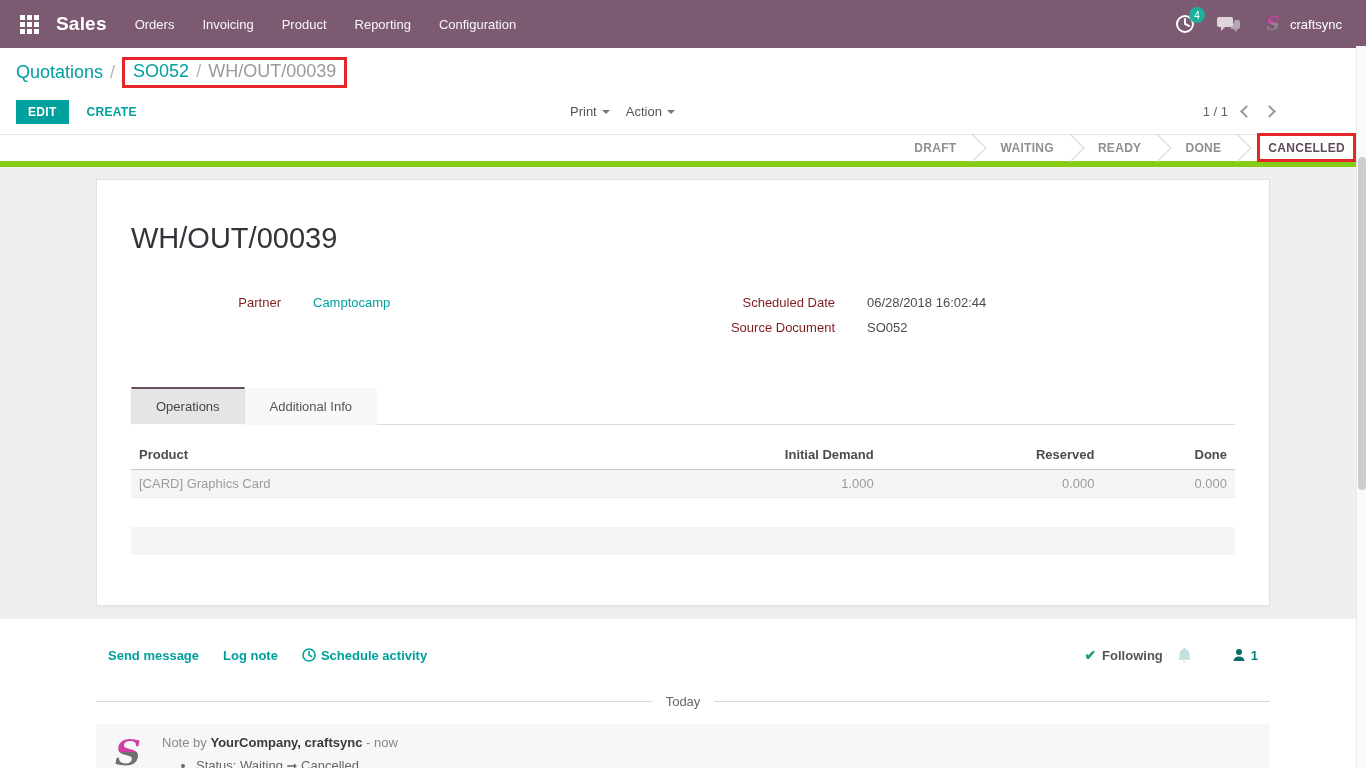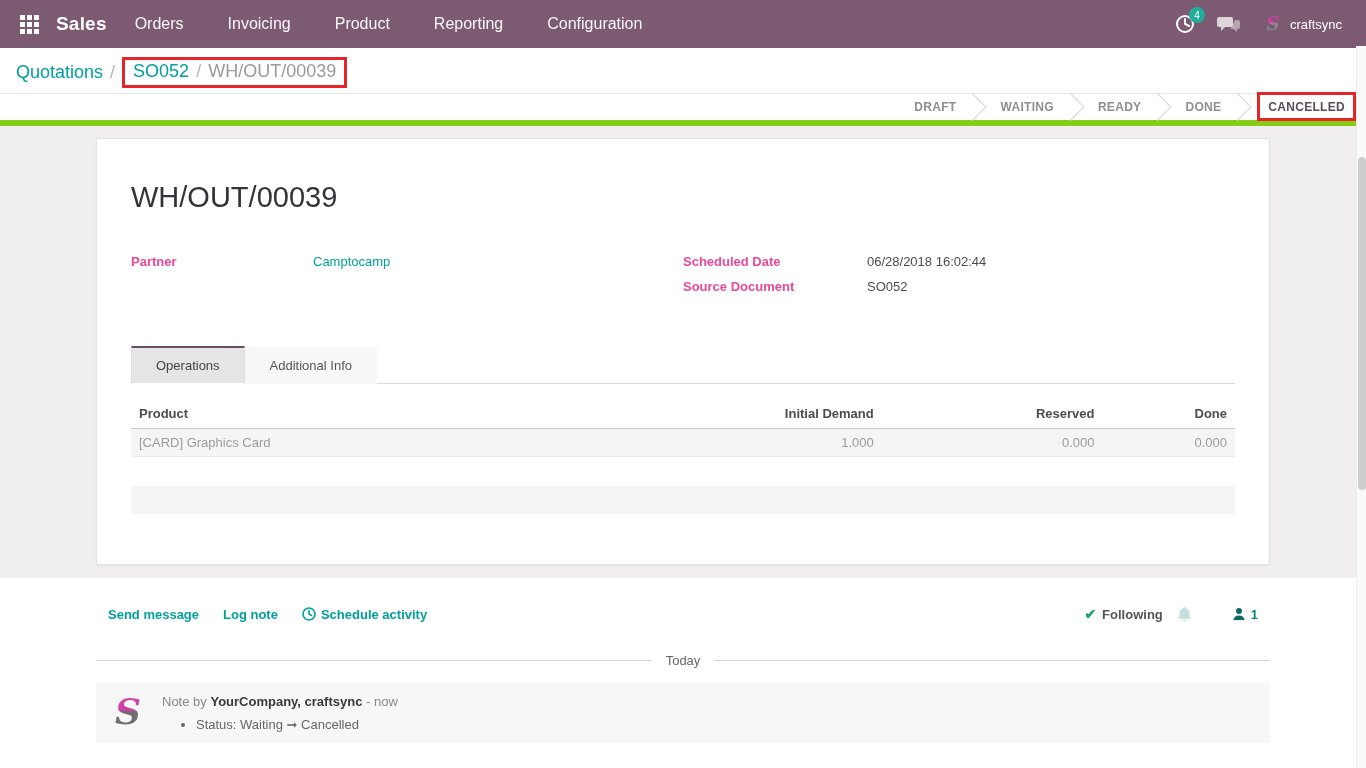--- a/index.html
+++ b/index.html
@@ -3,21 +3,21 @@
 <meta charset="utf-8">
 <style>
   * { margin:0; padding:0; box-sizing:border-box; }
   html,body { width:1366px; height:768px; overflow:hidden; background:#fff;
     font-family:"Liberation Sans", sans-serif; font-size:13px; color:#4c4c4c; }
 
   
   .navbar { height:48px; background:#7c5a71; display:flex; align-items:center; color:#fff; padding:0 24px 0 12px; }
   .apps-btn { width:34px; height:34px; display:flex; align-items:center; justify-content:center; cursor:pointer; }
   .brand { font-size:19px; font-weight:bold; margin:0 28px 0 10px; letter-spacing:.2px; }
-  .nav-menu { display:flex; gap:44px; font-size:16px; }
+  .nav-menu { display:flex; gap:28px; font-size:13px; }
   .nav-menu span { cursor:pointer; opacity:.95; }
   .nav-right { margin-left:auto; display:flex; align-items:center; gap:22px; }
   .icon-wrap { position:relative; cursor:pointer; display:flex; align-items:center; }
   .badge { position:absolute; top:-7px; right:-10px; background:#1fae9b; color:#fff; font-size:10px;
     min-width:16px; height:16px; border-radius:8px; display:flex; align-items:center; justify-content:center; padding:0 3px; }
   .user-chip { display:flex; align-items:center; gap:7px; cursor:pointer; font-size:13px; }
 
   
   .control-panel { background:#fff; padding:9px 16px 0 16px; }
   .breadcrumb { font-size:18px; color:#9a9a9a; display:flex; align-items:center; line-height:1.2; }
@@ -47,21 +47,21 @@
   .sb-anno { border:3px solid #e6252b; padding:4px 4px; margin-left:4px; }
 
   
   .form-area { background:#f0eeef; padding:12px 0 13px 0; }
   .sheet { width:1174px; margin:0 auto; background:#fff; border:1px solid #e2e2e2;
     box-shadow:0 1px 2px rgba(0,0,0,.05); height:427px; padding:30px 34px 0 34px; }
   .sheet-title { font-size:29px; color:#32343a; font-weight:normal; margin-top:12px; }
   .fields { display:flex; margin-top:40px; }
   .fcol { width:50%; }
   .frow { display:flex; margin-bottom:10px; align-items:baseline; }
-  .flabel { width:150px; font-weight:bold; color:#ec4899; font-size:13px; }
+  .flabel { width:150px; font-weight:normal; color:#7f1d1d; font-size:13px;text-align:right; }
   .fvalue { font-size:13px; color:#4c4c4c;margin-left:32px; }
   .fvalue a { color:#00a09d; text-decoration:none; cursor:pointer; }
   .fcol.right .flabel { width:152px; }
 
   
   .tabs { display:flex; margin-top:42px; border-bottom:1px solid #ddd; align-items:flex-end; }
   .tab { padding:10px 24px; font-size:13px; color:#555; cursor:pointer; background:#f8f8f8;
     border:1px solid transparent; margin-bottom:-1px; }
   .tab.active { background:#e5e5e5; border-color:#ddd; border-top:2px solid #6b4d62; border-bottom:1px solid #fff; color:#444; }
 
@@ -161,20 +161,39 @@
 <div class="control-panel">
   <div class="breadcrumb">
     <a>Quotations</a>
     <span class="bc-sep">/</span>
     <span class="annotation">
       <a>SO052</a>
       <span class="bc-sep">/</span>
       <span>WH/OUT/00039</span>
     </span>
   </div>
+  <div class="cp-buttons">
+    <button class="btn-edit">EDIT</button>
+    <button class="btn-create">CREATE</button>
+    <div class="cp-center">
+      <div class="dd">
+        <span>Print</span>
+        <span class="caret"></span>
+      </div>
+      <div class="dd">
+        <span>Action</span>
+        <span class="caret"></span>
+      </div>
+    </div>
+    <div class="pager">
+      <span>1 / 1</span>
+      <span class="pager-chev chev-left"></span>
+      <span class="pager-chev chev-right"></span>
+    </div>
+  </div>
 </div>
 
 <div class="statusbar">
   <span class="sb-step">DRAFT</span>
   <span class="sb-chev"></span>
   <span class="sb-step">WAITING</span>
   <span class="sb-chev"></span>
   <span class="sb-step">READY</span>
   <span class="sb-chev"></span>
   <span class="sb-step">DONE</span>

